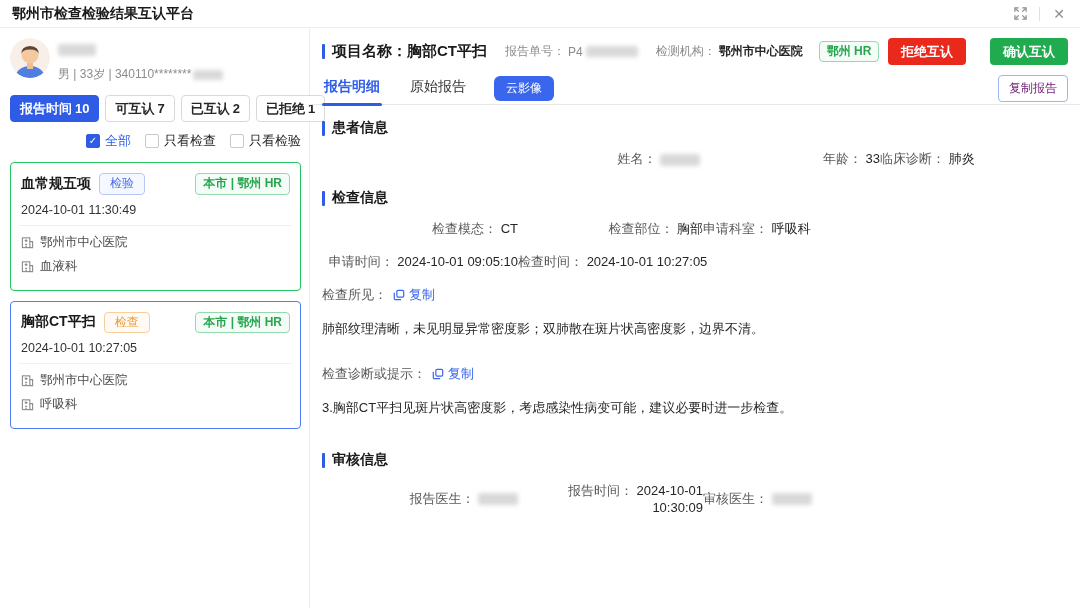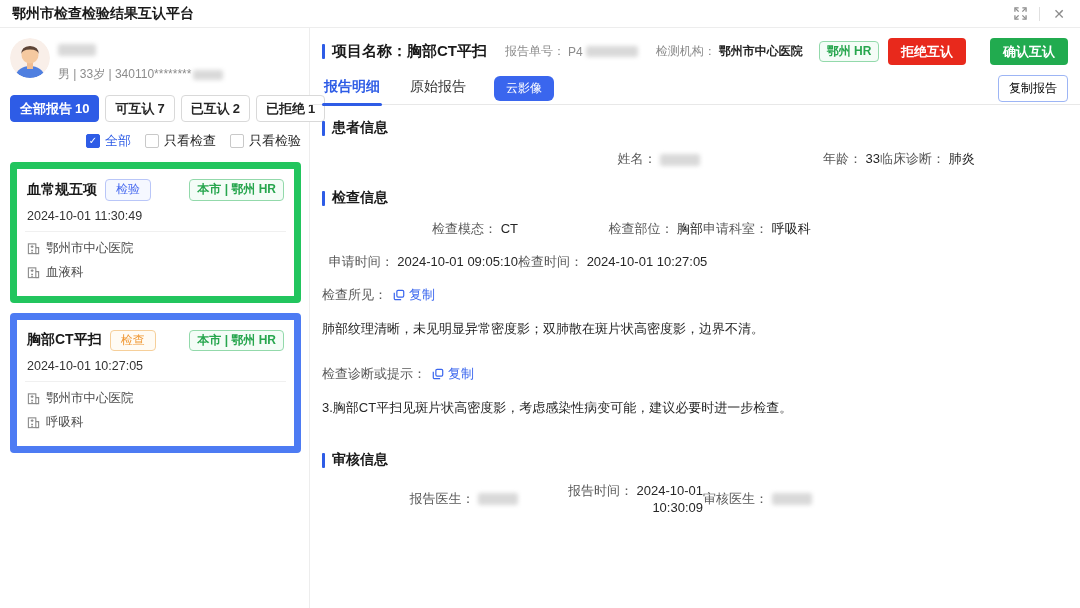--- a/index.html
+++ b/index.html
@@ -33,21 +33,21 @@
   .filter-btn.active { background:#2e5ce6; border-color:#2e5ce6; color:#fff; }
   .filter-btn .cnt { margin-left:3px;margin-top:16px; }
 
   .cb-row { display:flex; justify-content:flex-end; gap:14px; font-size:13px; color:#262626; margin-bottom:12px; align-items:center; }
   .cb-item { display:flex; align-items:center; gap:5px; cursor:pointer; }
   .cb-box { width:14px; height:14px; border:1px solid #c9c9c9; border-radius:2px; background:#fff; display:flex; align-items:center; justify-content:center; }
   .cb-item.checked .cb-box { background:#2e5ce6; border-color:#2e5ce6; }
   .cb-item.checked .cb-box::after { content:"✓"; color:#fff; font-size:10px; line-height:1; }
   .cb-item.checked .cb-label { color:#2e5ce6; }
 
-  .card { border:7px solid #22c55e; border-radius:4px; padding:10px 10px 8px 10px; margin-bottom:10px; background:#fff; cursor:pointer; }
+  .card { border:1px solid #22c55e; border-radius:4px; padding:10px 10px 8px 10px; margin-bottom:10px; background:#fff; cursor:pointer; }
   .card.selected { border-color:#4d7bf3; }
   .card-head { display:flex; align-items:center; justify-content:space-between; margin-bottom:8px; }
   .card-title-wrap { display:flex; align-items:center; gap:8px; }
   .card-title { font-size:14px; font-weight:bold; color:#1a1a1a; }
   .badge { font-size:12px; border-radius:4px; padding:2px 10px; line-height:1.3; white-space:nowrap; }
   .badge-blue   { color:#4a6cf0; border:1px solid #b9c6f8; background:#f5f8ff; }
   .badge-orange { color:#f09a38; border:1px solid #f6cf9a; background:#fffbf4; }
   .badge-green  { color:#27a64e; border:1px solid #93d9ab; background:#f4fcf7; font-weight:bold; padding:2px 7px; }
   .card-time { font-size:12.5px; color:#333; margin-bottom:8px; }
   .card-divider { height:1px; background:#f0f0f0; margin:0 -2px 8px -2px; }
@@ -64,21 +64,21 @@
   .hdr-actions { margin-left:auto; display:flex; gap:24px; }
   .btn { height:27px; padding:0 13px; border-radius:4px; border:none; font-size:13px; font-weight:bold; color:#fff; cursor:pointer; font-family:inherit; }
   .btn-red { background:#e8291c; }
   .btn-green { background:#21ab4f; }
 
   .tabbar { display:flex; align-items:center; padding:0 12px; border-bottom:1px solid #e8e8e8; height:32px; }
   .tab { font-size:14px; color:#333; margin-right:26px; padding:6px 2px 9px 2px; cursor:pointer; position:relative;text-align:right; }
   .tab.active { color:#2e5ce6; font-weight:bold; }
   .tab.active::after { content:""; position:absolute; left:0; right:0; bottom:-1px; height:3px; background:#2e5ce6; border-radius:2px; }
   .tab-pill { background:#3a66ee; color:#fff; font-size:12px; padding:4px 12px; border-radius:6px; cursor:pointer; }
-  .copy-report-btn { margin-left:auto; font-size:12px; color:#000000; border:1px solid #9db5f5; background:#fff; border-radius:4px; padding:4px 10px; cursor:pointer; font-family:inherit; }
+  .copy-report-btn { margin-left:auto; font-size:12px; color:#701a75; border:1px solid #9db5f5; background:#fff; border-radius:4px; padding:4px 10px; cursor:pointer; font-family:inherit; }
 
   .content { padding:14px 14px 0 12px; }
   .section-head { display:flex; align-items:center; margin-bottom:13px; }
   .section-title { font-size:14px; font-weight:bold; color:#1a1a1a; }
   .info-row { display:flex; font-size:13px; color:#262626; margin-bottom:15px; align-items:center;text-align:right; }
   .lbl { color:#595959; }
   .col-a { width:378px; } .col-b { width:180px; }
   .col-1 { width:196px; } .col-2 { width:185px; }
   .section-gap { height:6px; }
 
@@ -137,21 +137,21 @@
         <span class="redact r-name"></span>
         <div class="patient-meta">
           <span>男 | 33岁 | 340110********</span>
           <span class="redact r-tail"></span>
         </div>
       </div>
     </div>
 
     <div class="filters">
       <button class="filter-btn active">
-        <span>全部报告</span><span class="cnt">10</span>
+        <span>报告时间</span><span class="cnt">10</span>
       </button>
       <button class="filter-btn">
         <span>可互认</span><span class="cnt">7</span>
       </button>
       <button class="filter-btn">
         <span>已互认</span><span class="cnt">2</span>
       </button>
       <button class="filter-btn">
         <span>已拒绝</span><span class="cnt">1</span>
       </button>

